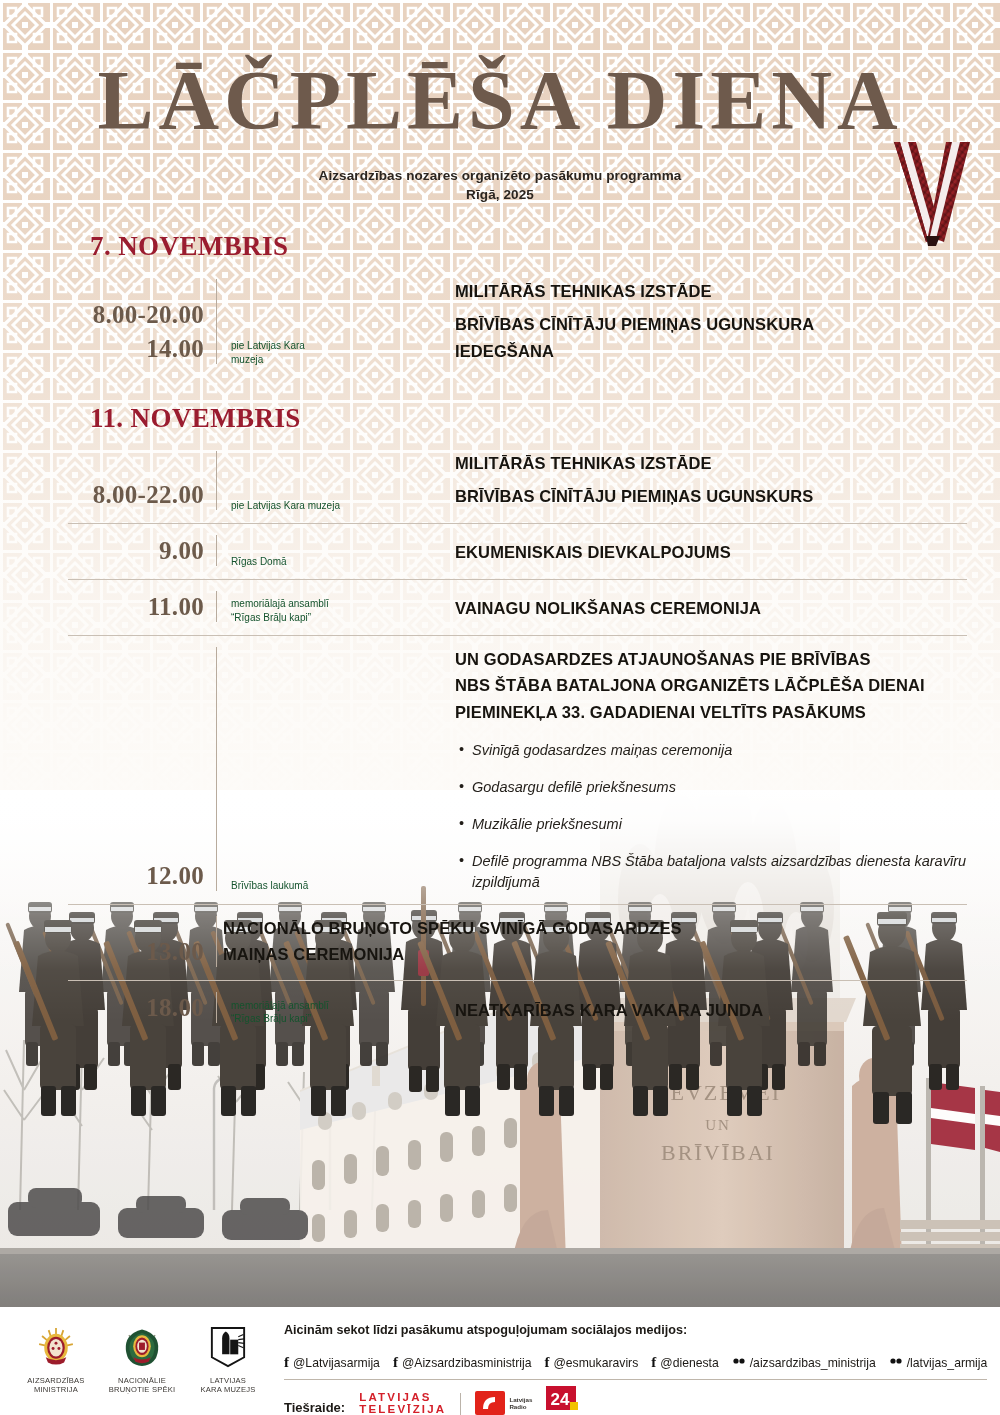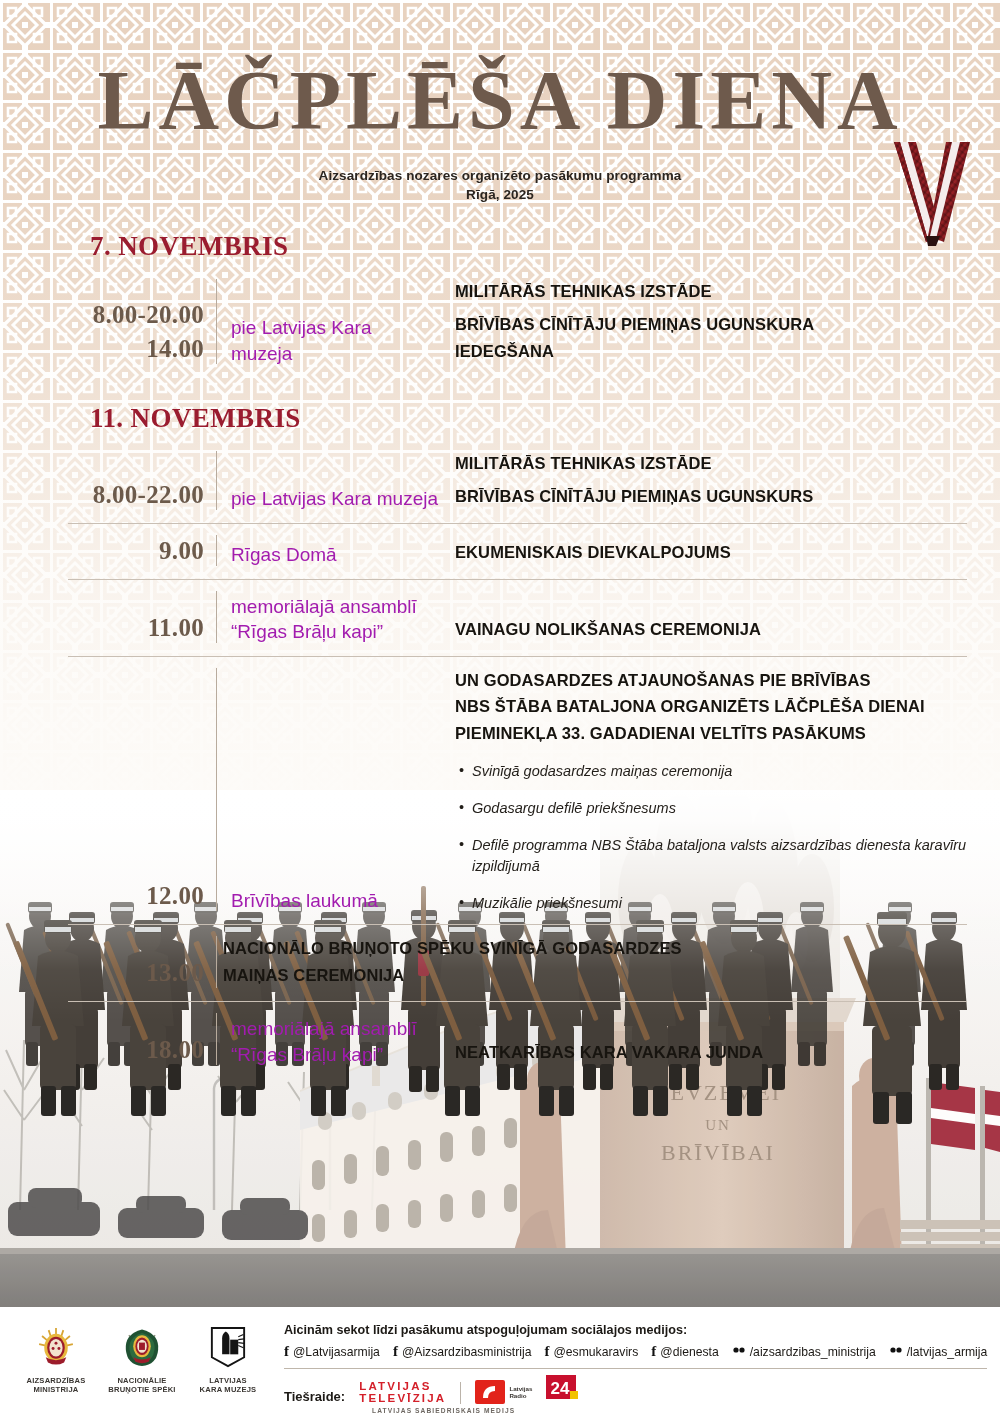--- a/index.html
+++ b/index.html
@@ -134,22 +134,22 @@
     flex: 0 0 1px;
     align-self: stretch;
     background: #b8ab9d;
     margin: 2px 0 2px 0;
   }
 
   .evt .place-col {
     width: 232px;
     flex: 0 0 232px;
     padding-left: 14px;
-    font-size: 19px;
-    color: #a21caf;
+    font-size: 10px;
+    color: #14532d;
     line-height: 1.34;
     padding-top: 5px;
   }
 
   .evt .desc-col {
     flex: 1 1 auto;
     padding-left: 6px;
     padding-top: 3px;
   }
   .evt .desc-line {
@@ -225,36 +225,36 @@
     display: flex;
     align-items: flex-start;
     gap: 18px;
     flex: 0 0 auto;
     padding-top: 8px;
   }
   .logo-item { width: 68px; text-align: center; }
   .logo-cap {
     margin-top: 3px;
     font-size: 7.6px;
-    font-weight: bold;
+    font-weight: normal;
     letter-spacing: 0.2px;
     color: #3a3632;
     line-height: 1.25;
   }
 
   .social {
     flex: 1 1 auto;
     padding-left: 22px;
     padding-top: 6px;
   }
   .social-head {
     font-size: 12.6px;
     font-weight: bold;
     color: #1c1915;
-    margin-bottom: 7px;
+    margin-bottom: 18px;
   }
   .handles {
     display: flex;
     align-items: center;
     flex-wrap: nowrap;
     gap: 13px;
   }
   .handle {
     display: flex;
     align-items: center;
@@ -446,22 +446,22 @@
       <div class="place-col">
         <div>Brīvības laukumā</div>
       </div>
       <div class="desc-col">
         <div class="desc-line">UN GODASARDZES ATJAUNOŠANAS PIE BRĪVĪBAS</div>
         <div class="desc-line">NBS ŠTĀBA BATALJONA ORGANIZĒTS LĀČPLĒŠA DIENAI</div>
         <div class="desc-line">PIEMINEKĻA 33. GADADIENAI VELTĪTS PASĀKUMS</div>
         <ul class="bullets">
           <li>Svinīgā godasardzes maiņas ceremonija</li>
           <li>Godasargu defilē priekšnesums</li>
+          <li>Muzikālie priekšnesumi</li>
           <li>Defilē programma NBS Štāba bataljona valsts aizsardzības dienesta karavīru izpildījumā</li>
-          <li>Muzikālie priekšnesumi</li>
         </ul>
       </div>
     </div>
 
     <div class="rowsep"></div>
 
     <div class="evt">
       <div class="time-col">
         <span>13.00</span>
       </div>

